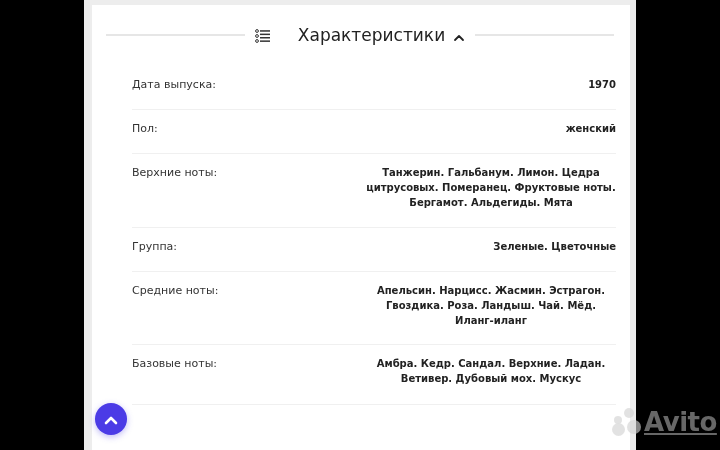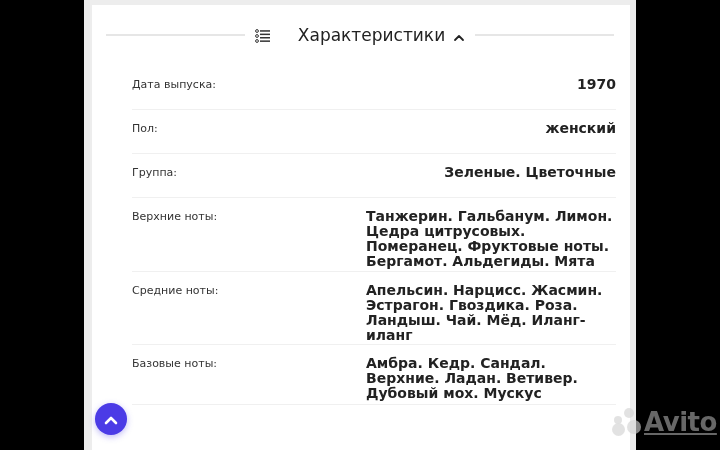--- a/index.html
+++ b/index.html
@@ -31,22 +31,22 @@
 
     .rows { position: absolute; left: 132px; top: 66px; width: 484px; }
     .row {
       display: flex; justify-content: space-between; align-items: flex-start;
       border-bottom: 1px solid #f0f0f0;
       padding: 11px 0 14px 0;
       box-sizing: border-box;
     }
     .row .label { font-size: 11px; color: #333; line-height: 15px; white-space: nowrap; }
     .row .value {
-      font-size: 14px; color: #222; font-weight: bold; line-height: 15px;
-      text-align: left; max-width: 250px;
+      font-size: 10px; color: #222; font-weight: bold; line-height: 15px;
+      text-align: center; max-width: 250px;
     }
     .row.single { height: 44px; }
     .row.r-top { height: 74px; }
     .row.r-mid { height: 73px; }
     .row.r-base { height: 60px; }
 
     .scroll-top {
       position: absolute; left: 95px; top: 403px; width: 32px; height: 32px;
       border-radius: 50%; background: #4b3be6;
       box-shadow: 0 2px 6px rgba(75,59,230,0.35);
@@ -92,27 +92,27 @@
 
 <div class="rows">
   <div class="row single">
     <span class="label">Дата выпуска:</span>
     <span class="value">1970</span>
   </div>
   <div class="row single">
     <span class="label">Пол:</span>
     <span class="value">женский</span>
   </div>
+  <div class="row r-top">
+    <span class="label">Верхние ноты:</span>
+    <span class="value">Танжерин. Гальбанум. Лимон. Цедра цитрусовых. Померанец. Фруктовые ноты. Бергамот. Альдегиды. Мята</span>
+  </div>
   <div class="row single">
     <span class="label">Группа:</span>
     <span class="value">Зеленые. Цветочные</span>
-  </div>
-  <div class="row r-top">
-    <span class="label">Верхние ноты:</span>
-    <span class="value">Танжерин. Гальбанум. Лимон. Цедра цитрусовых. Померанец. Фруктовые ноты. Бергамот. Альдегиды. Мята</span>
   </div>
   <div class="row r-mid">
     <span class="label">Средние ноты:</span>
     <span class="value">Апельсин. Нарцисс. Жасмин. Эстрагон. Гвоздика. Роза. Ландыш. Чай. Мёд. Иланг-иланг</span>
   </div>
   <div class="row r-base">
     <span class="label">Базовые ноты:</span>
     <span class="value">Амбра. Кедр. Сандал. Верхние. Ладан. Ветивер. Дубовый мох. Мускус</span>
   </div>
 </div>

